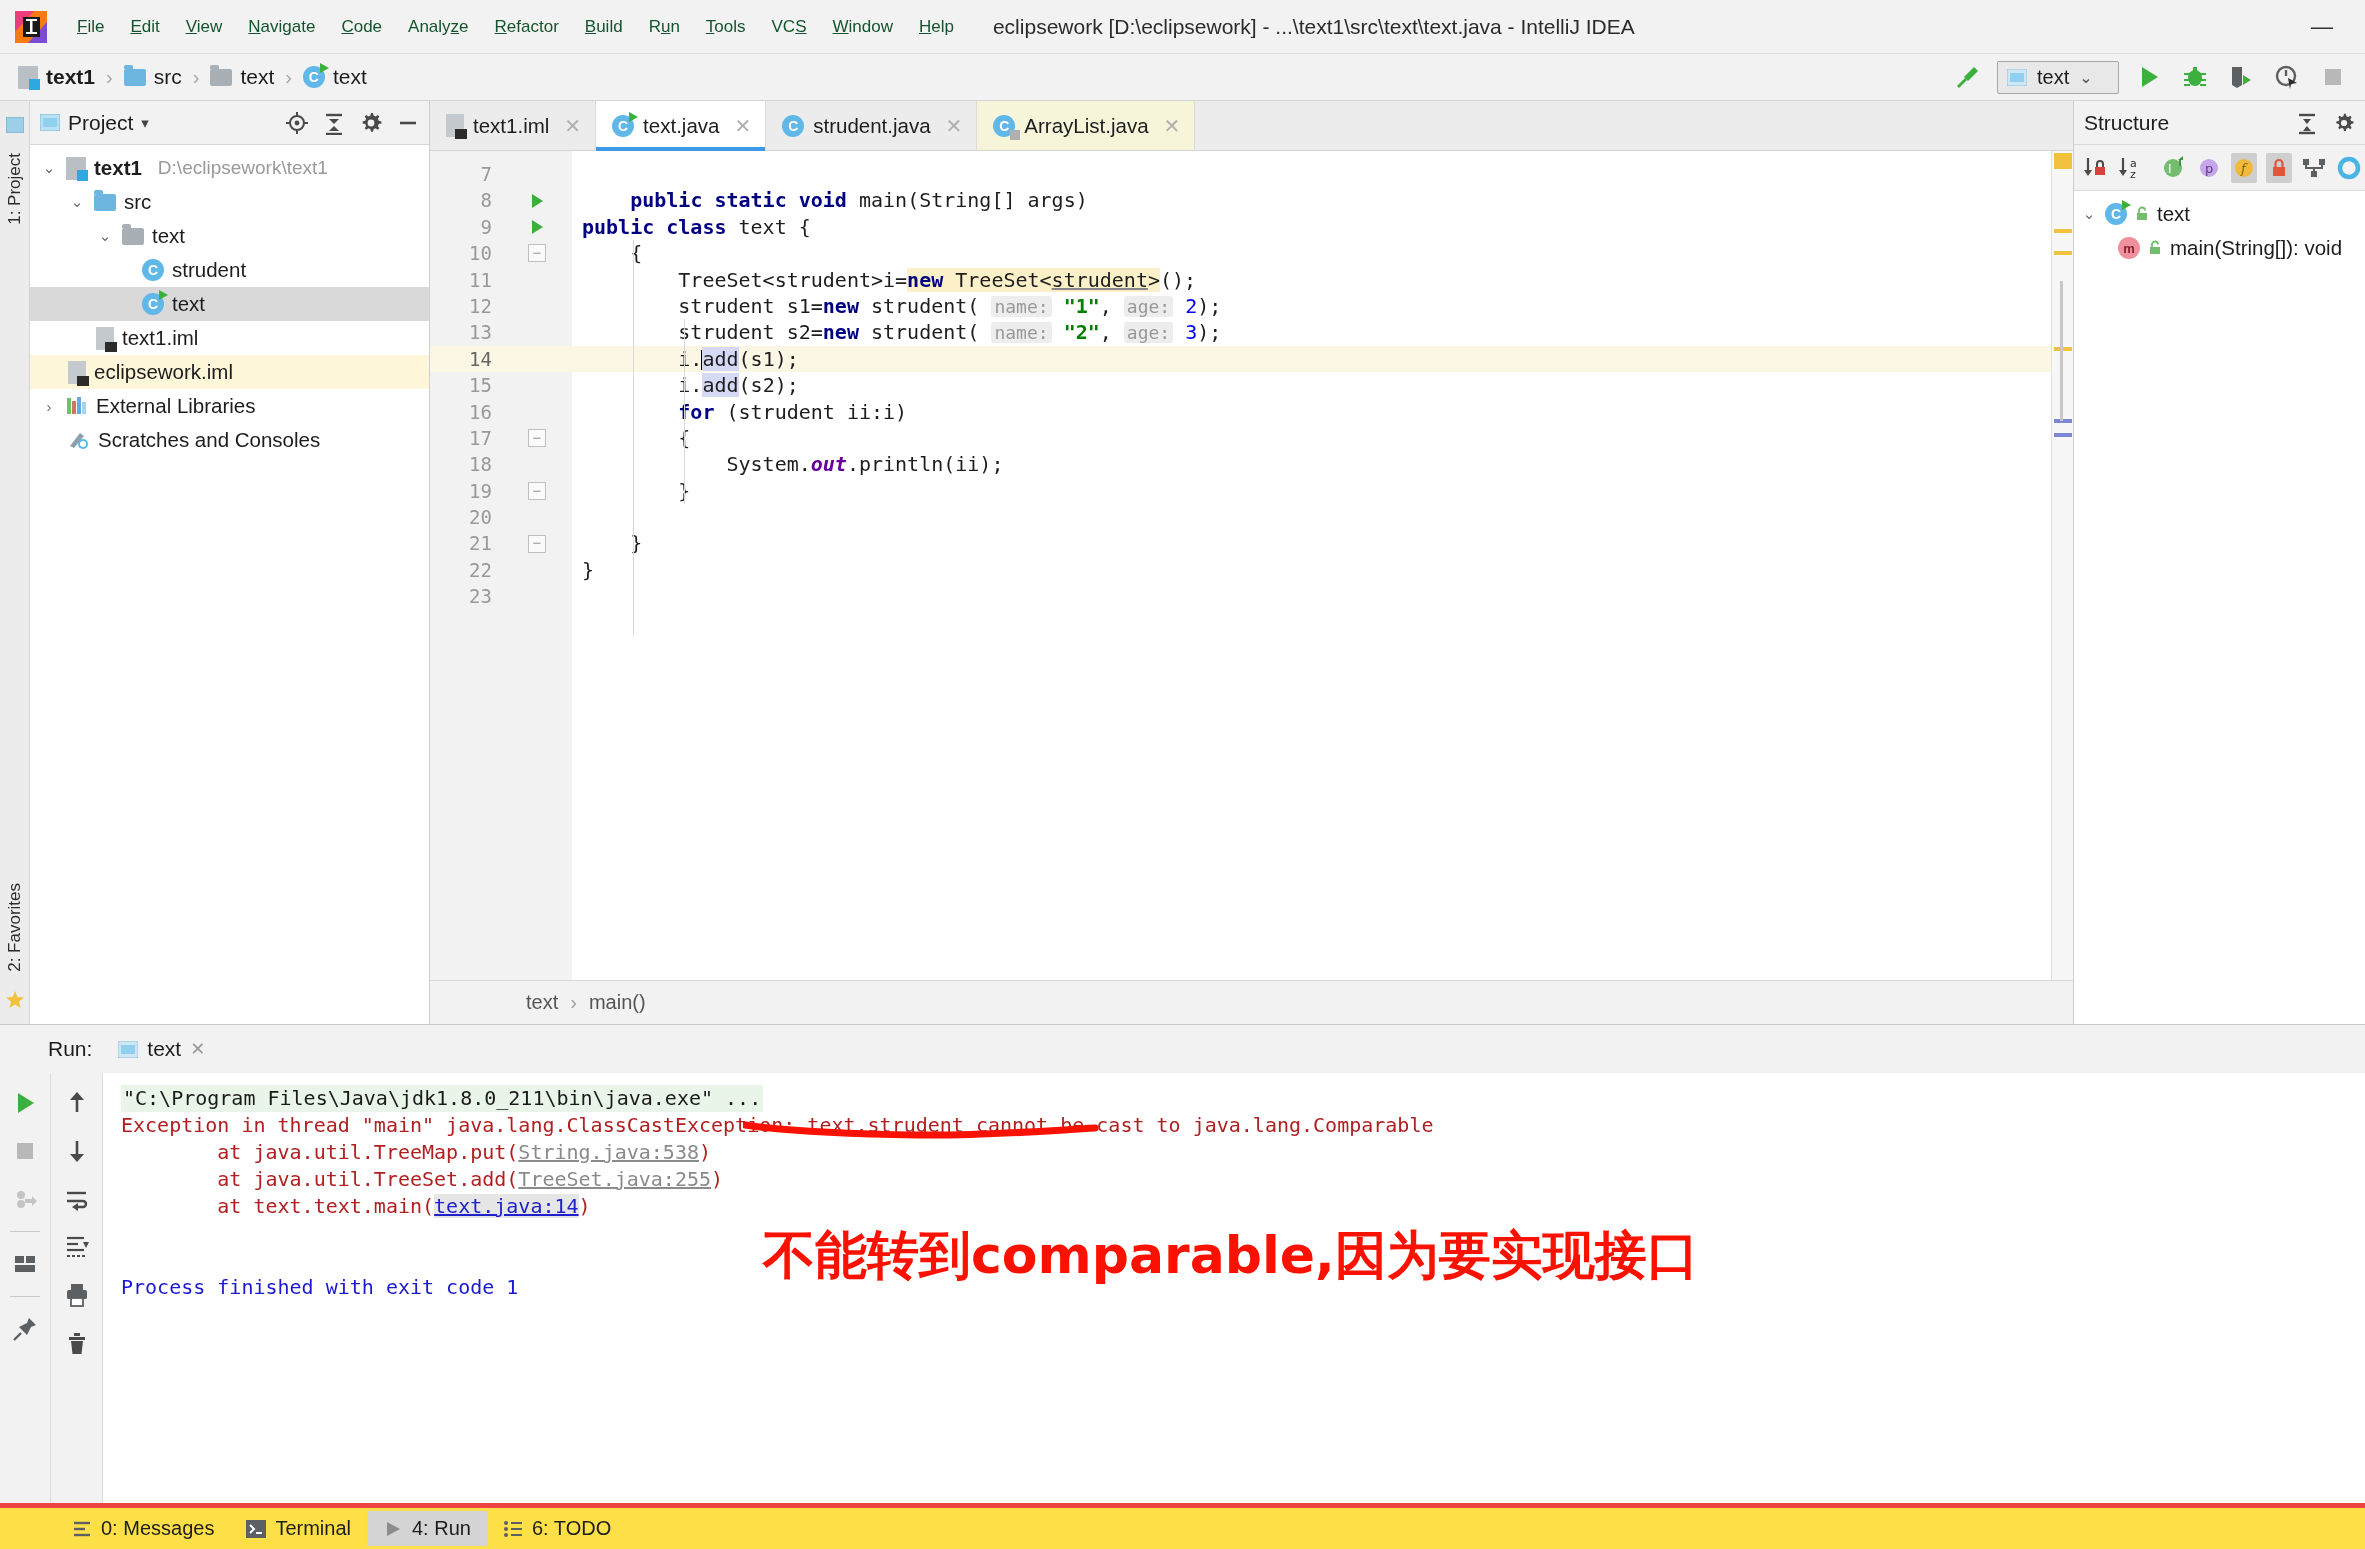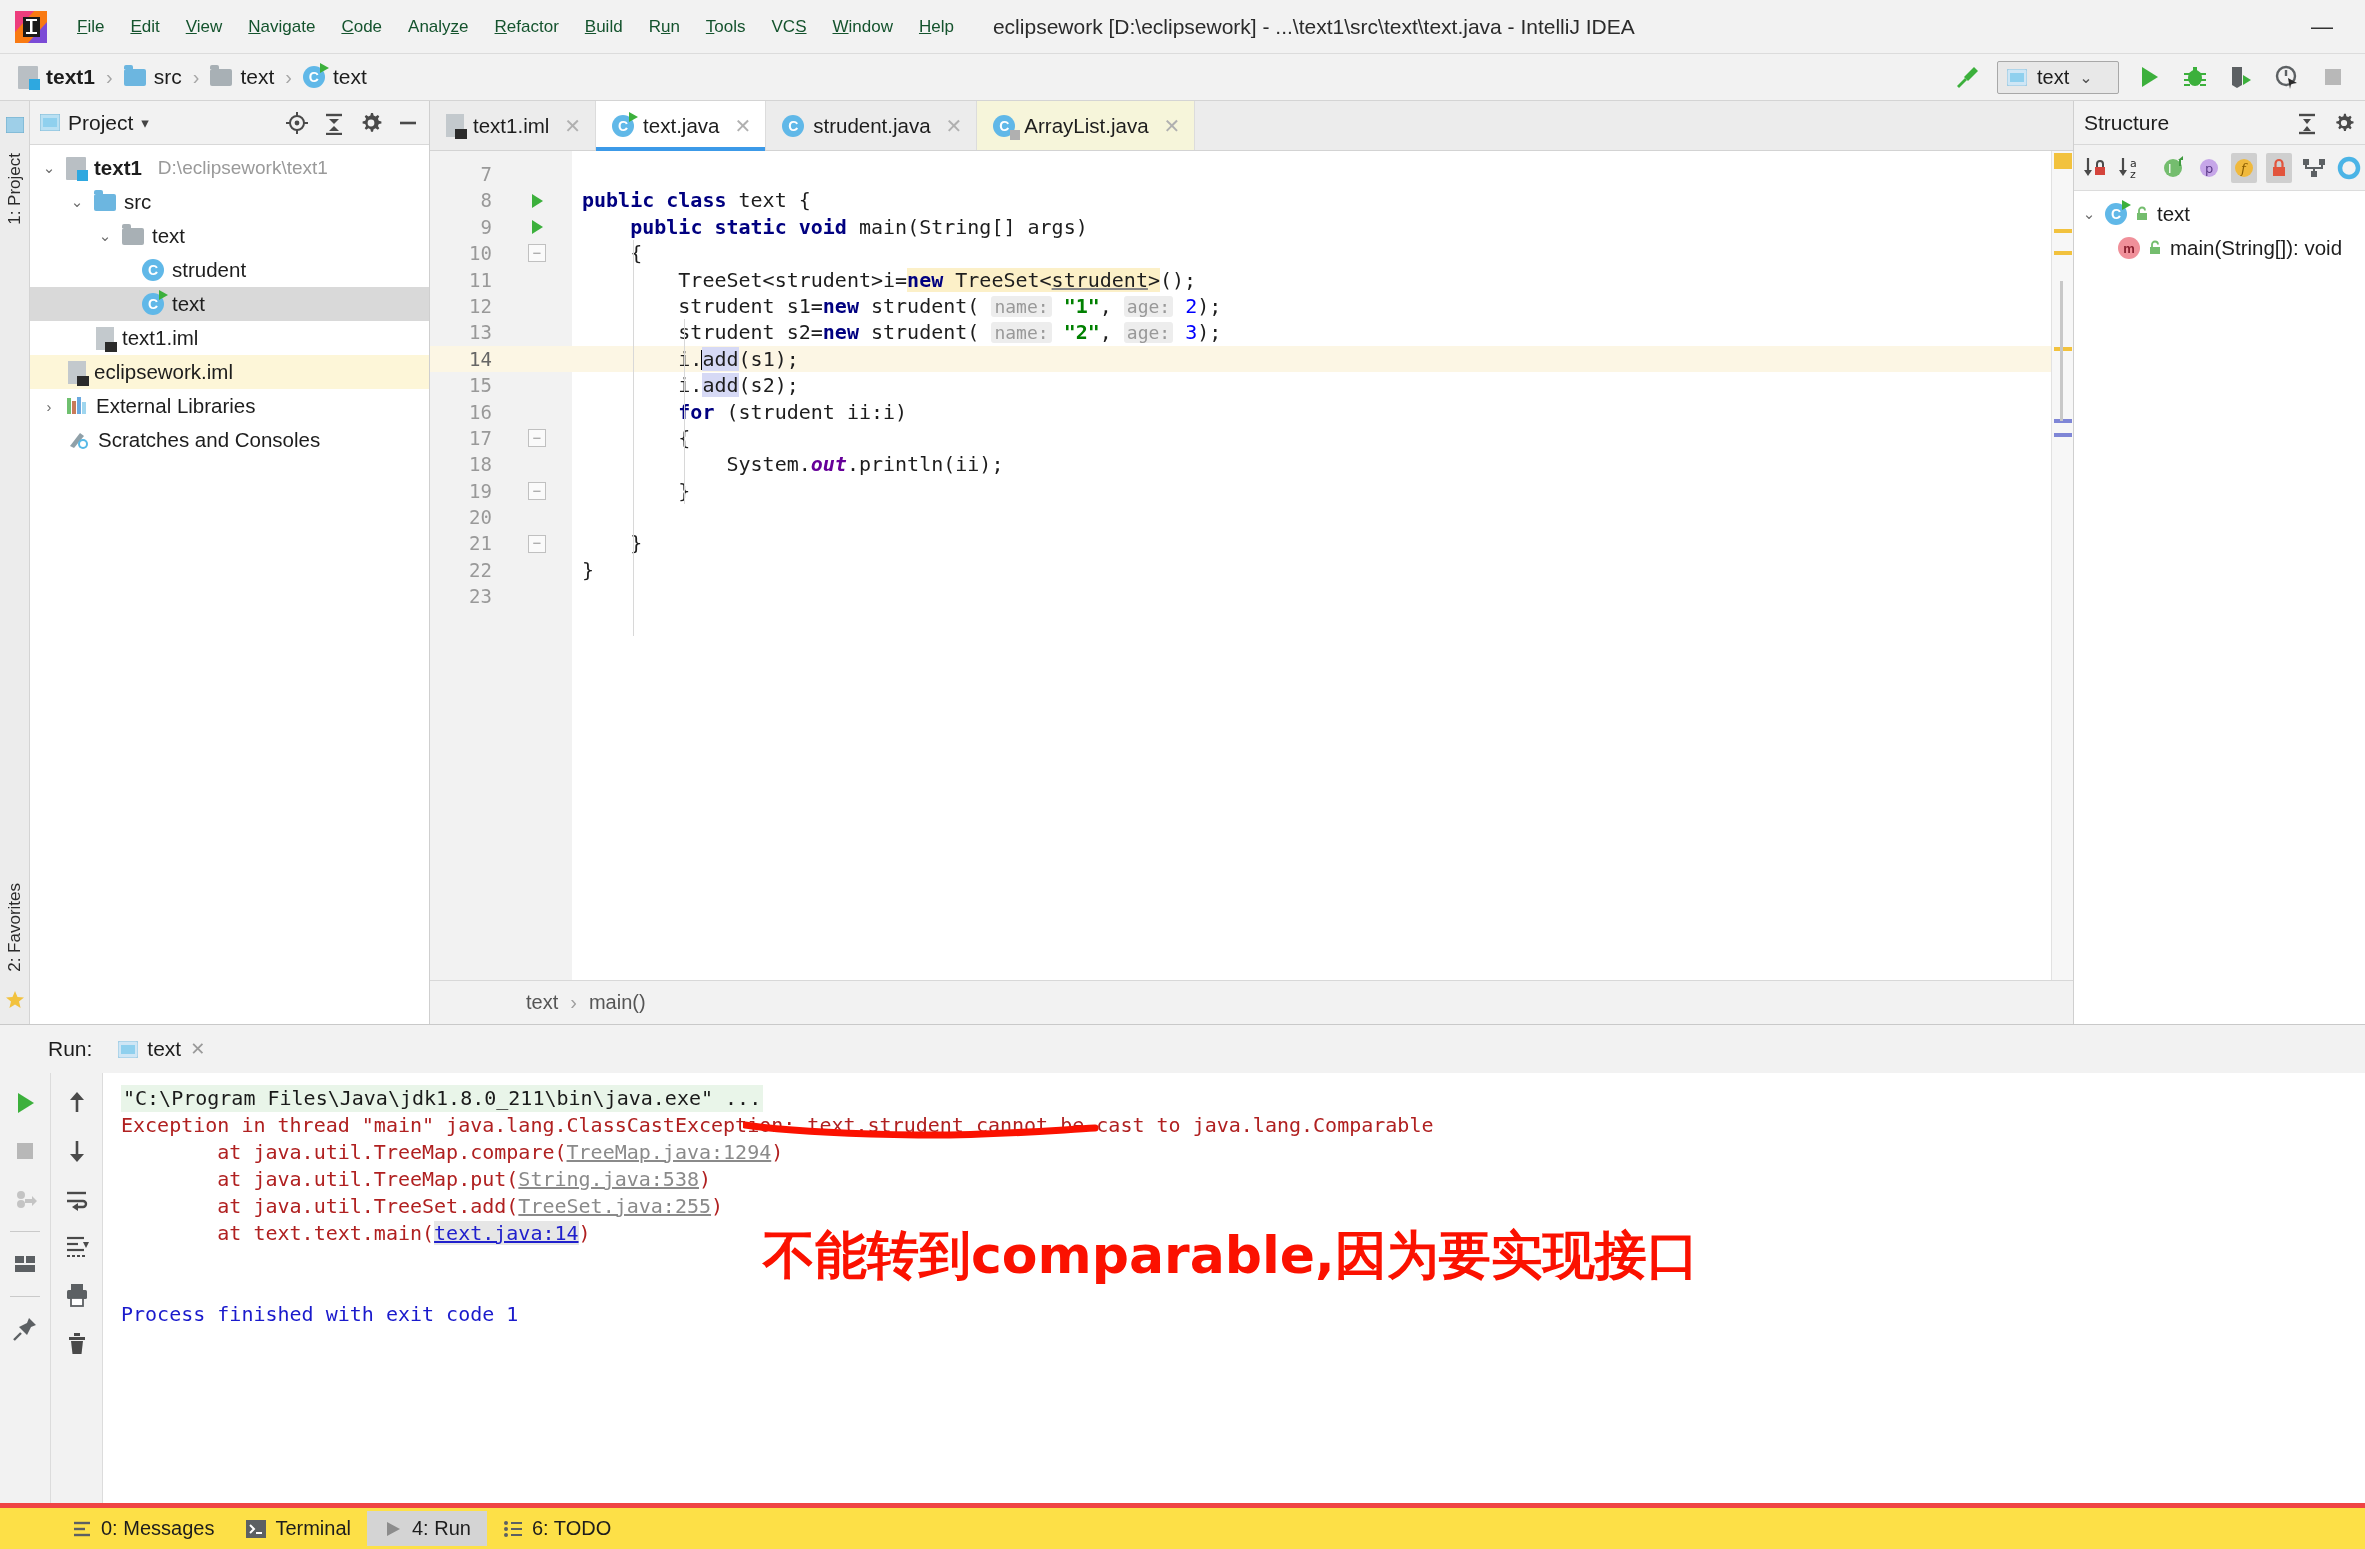--- a/index.html
+++ b/index.html
@@ -566,22 +566,22 @@
             </div>
           <div class="mark-row"></div>
           <div class="mark-row"></div>
         </div>
 
         <div class="code">
           <div class="indent-guide" style="left:61px; top:89px; height:396px;"></div>
           <div class="indent-guide" style="left:112px; top:168px; height:185px;"></div>
 
           <div class="cl">&nbsp;</div>
+          <div class="cl">    <span class="kw">public static void</span> main(String[] args)</div>
           <div class="cl"><span class="kw">public class</span> text {</div>
-          <div class="cl">    <span class="kw">public static void</span> main(String[] args)</div>
           <div class="cl">    {</div>
           <div class="cl">        TreeSet&lt;strudent&gt;i=<span class="hl-yellow"><span class="kw">new</span> TreeSet&lt;<span class="und">strudent</span>&gt;</span>();</div>
           <div class="cl">        strudent s1=<span class="kw">new</span> strudent( <span class="hint">name:</span> <span class="str">"1"</span>, <span class="hint">age:</span> <span class="num">2</span>);</div>
           <div class="cl">        strudent s2=<span class="kw">new</span> strudent( <span class="hint">name:</span> <span class="str">"2"</span>, <span class="hint">age:</span> <span class="num">3</span>);</div>
           <div class="cl cur">        i.<span class="caret"></span><span class="hl-blue">add</span>(s1);</div>
           <div class="cl">        i.<span class="hl-blue">add</span>(s2);</div>
           <div class="cl">        <span class="kw">for</span> (strudent ii:i)</div>
           <div class="cl">        {</div>
           <div class="cl">            System.<span class="stat">out</span>.println(ii);</div>
           <div class="cl">        }</div>
@@ -810,21 +810,20 @@
               <rect x="5" y="7" width="16" height="3" fill="#4a4a4a"></rect>
               <rect x="10" y="3" width="6" height="3" fill="#4a4a4a"></rect>
               <path d="M7 11 h12 l-1.5 13 h-9z" fill="#4a4a4a"></path>
             </svg>
           </span>
       </div>
 
       <div class="console">
         <div class="con-line"><span class="c-cmd">"C:\Program Files\Java\jdk1.8.0_211\bin\java.exe" ...</span></div>
         <div class="con-line c-err">Exception in thread "main" java.lang.ClassCastException: text.strudent cannot be cast to java.lang.Comparable</div>
-        <div class="con-line c-err"><span>	at java.util.TreeMap.compare(</span><span class="c-link">TreeMap.java:1294</span><span>)</span></div>
         <div class="con-line c-err"><span>	at java.util.TreeMap.put(</span><span class="c-link">String.java:538</span><span>)</span></div>
         <div class="con-line c-err"><span>	at java.util.TreeSet.add(</span><span class="c-link">TreeSet.java:255</span><span>)</span></div>
         <div class="con-line c-err"><span>	at text.text.main(</span><span class="c-link-b">text.java:14</span><span>)</span></div>
         <div class="con-line">&nbsp;</div>
         <div class="con-line">&nbsp;</div>
         <div class="con-line c-ok">Process finished with exit code 1</div>
 
         <svg class="redline" style="left:640px; top:46px;" width="360" height="22" viewBox="0 0 360 22">
           <path d="M2 6 C 50 13, 110 15, 175 16 C 240 17, 300 12, 352 9" stroke="#fb1100" stroke-width="7" fill="none" stroke-linecap="round"></path>
         </svg>

